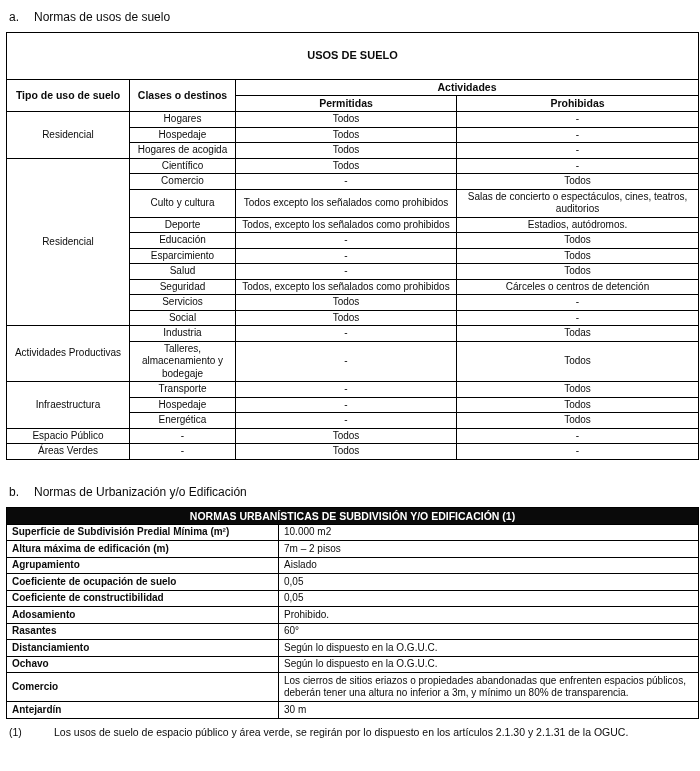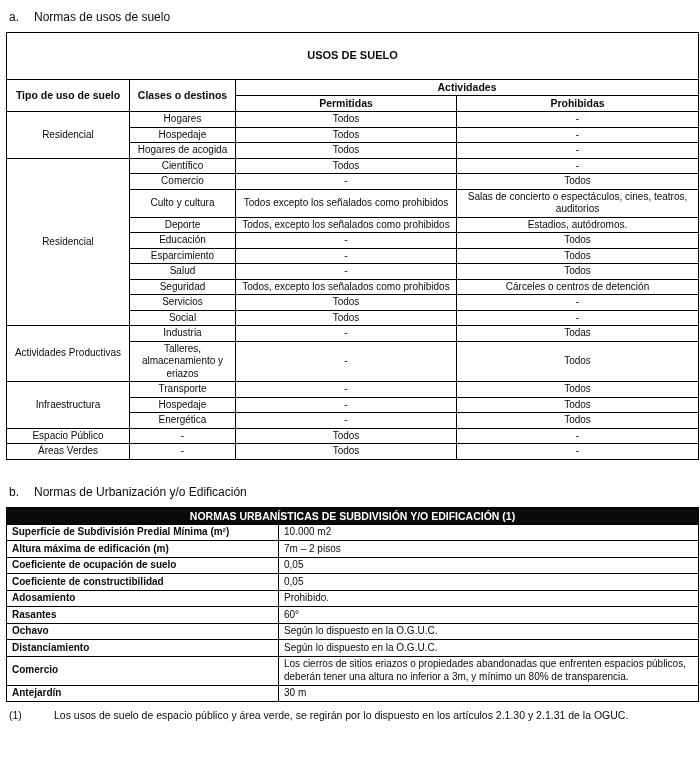--- a/index.html
+++ b/index.html
@@ -131,21 +131,21 @@
           <td class="perm-cell">Todos</td>
           <td class="proh-cell">-</td>
         </tr>
         <tr>
           <td class="tipo-cell" rowspan="2">Actividades Productivas</td>
           <td class="clase-cell">Industria</td>
           <td class="perm-cell">-</td>
           <td class="proh-cell">Todas</td>
         </tr>
         <tr>
-          <td class="clase-cell">Talleres, almacenamiento y eriazos</td>
+          <td class="clase-cell">Talleres, almacenamiento y bodegaje</td>
           <td class="perm-cell">-</td>
           <td class="proh-cell">Todos</td>
         </tr>
         <tr>
           <td class="tipo-cell" rowspan="3">Infraestructura</td>
           <td class="clase-cell">Transporte</td>
           <td class="perm-cell">-</td>
           <td class="proh-cell">Todos</td>
         </tr>
         <tr>
@@ -191,41 +191,45 @@
     <tbody id="normas-body">
         <tr>
           <td class="n-label">Superficie de Subdivisión Predial Mínima (m²)</td>
           <td class="n-value">10.000 m2</td>
         </tr>
         <tr>
           <td class="n-label">Altura máxima de edificación (m)</td>
           <td class="n-value">7m  – 2 pisos</td>
         </tr>
         <tr>
+          <td class="n-label">Agrupamiento</td>
+          <td class="n-value">Aislado</td>
+        </tr>
+        <tr>
           <td class="n-label">Coeficiente de ocupación de suelo</td>
           <td class="n-value">0,05</td>
         </tr>
         <tr>
           <td class="n-label">Coeficiente de constructibilidad</td>
           <td class="n-value">0,05</td>
         </tr>
         <tr>
           <td class="n-label">Adosamiento</td>
           <td class="n-value">Prohibido.</td>
         </tr>
         <tr>
           <td class="n-label">Rasantes</td>
           <td class="n-value">60°</td>
         </tr>
         <tr>
+          <td class="n-label">Distanciamiento</td>
+          <td class="n-value">Según lo dispuesto en la O.G.U.C.</td>
+        </tr>
+        <tr>
           <td class="n-label">Ochavo</td>
-          <td class="n-value">Según lo dispuesto en la O.G.U.C.</td>
-        </tr>
-        <tr>
-          <td class="n-label">Distanciamiento</td>
           <td class="n-value">Según lo dispuesto en la O.G.U.C.</td>
         </tr>
         <tr>
           <td class="n-label">Comercio</td>
           <td class="n-value">Los cierros de sitios eriazos o propiedades abandonadas que enfrenten espacios públicos, deberán tener una altura no inferior a 3m, y mínimo un 80% de transparencia.</td>
         </tr>
         <tr>
           <td class="n-label">Antejardín</td>
           <td class="n-value">30 m</td>
         </tr>

